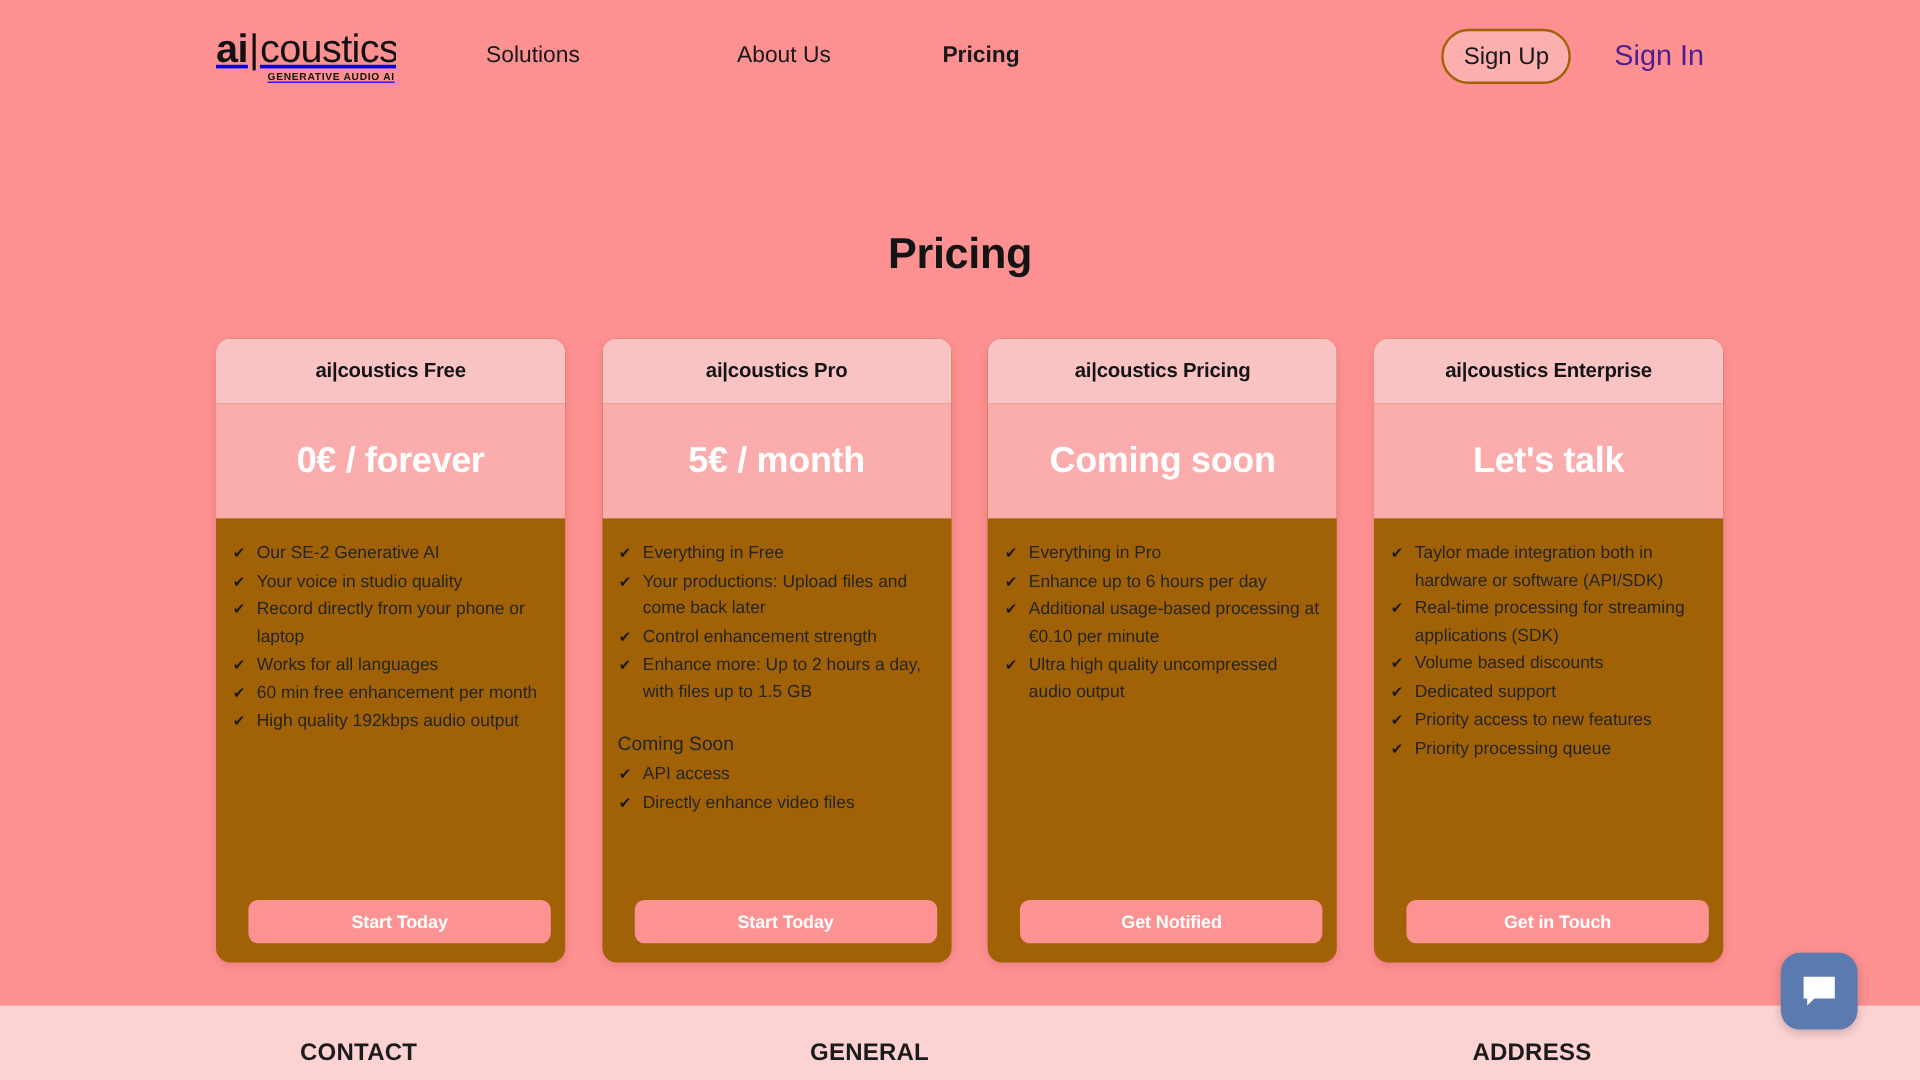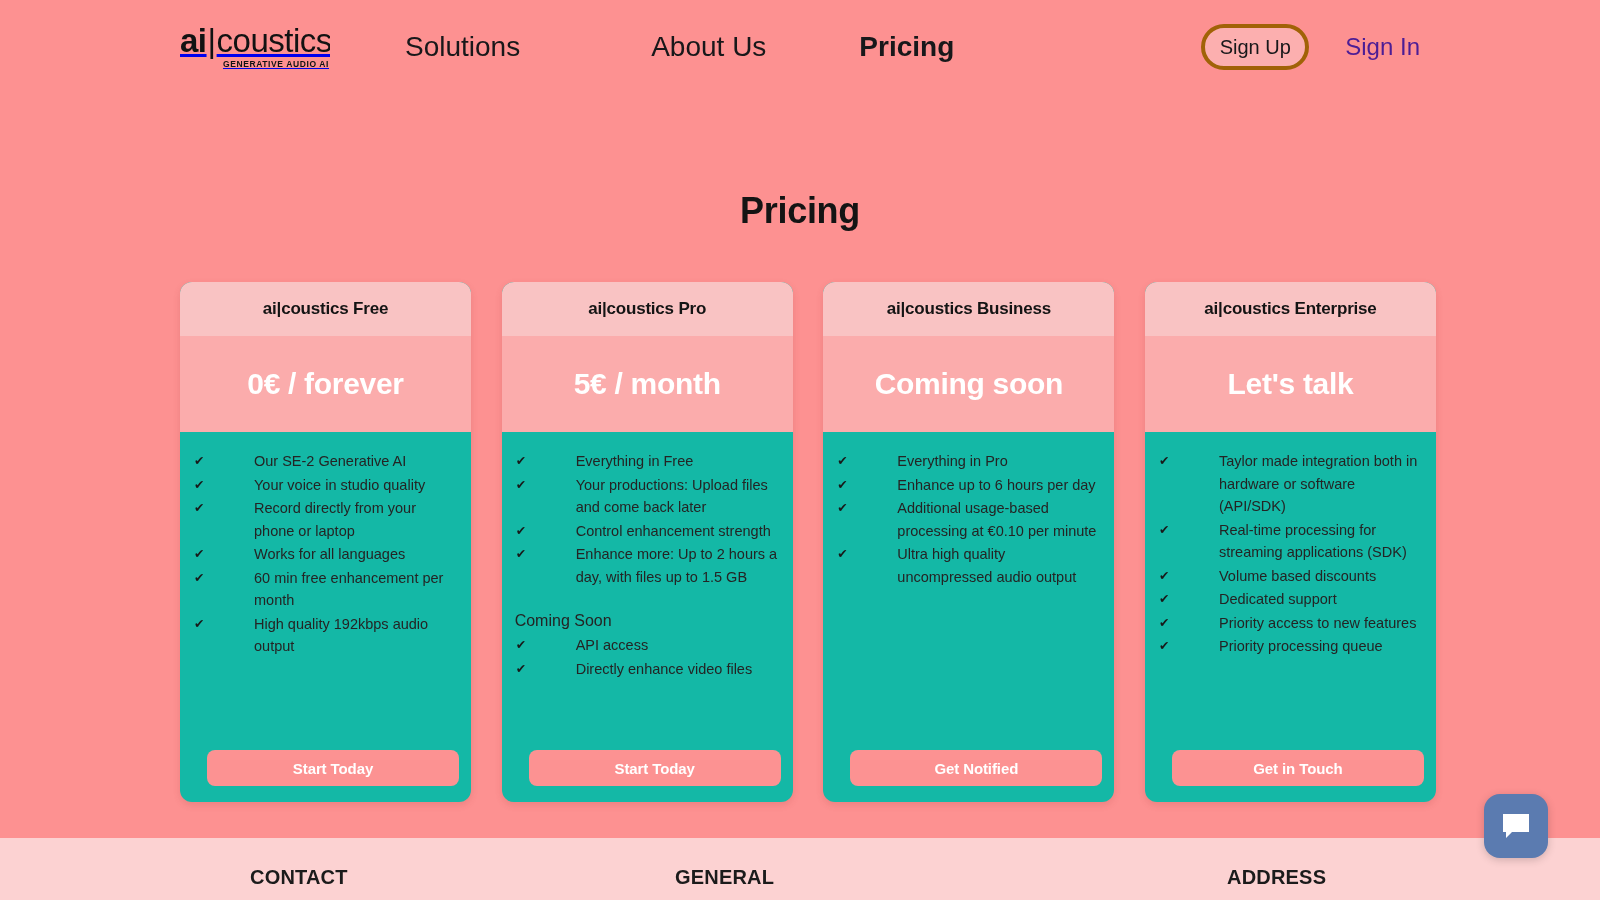--- a/index.html
+++ b/index.html
@@ -29,30 +29,30 @@
   .logo-main .bar { font-weight:300; margin:0 1px; }
   .logo-main .r { font-weight:400; }
   .logo-sub {
     font-size:8.5px; font-weight:bold; letter-spacing:0.6px;
     color:#121212; text-align:right; margin-top:1px; white-space:nowrap;
     padding-right:1px;
   }
 
   .nav { position:absolute; left:405px; top:33px; display:flex; gap:0; }
   .nav a {
-    font-size:28px; color:#18181a; text-decoration:none;
+    font-size:19px; color:#18181a; text-decoration:none;
     display:block; line-height:28px;
   }
   .nav a.n0 { margin-right:83px; }
   .nav a.n1 { margin-right:93px;margin-left:48px; }
   .nav a.active { font-weight:bold; }
 
   .auth { position:absolute; right:180px; top:24px; display:flex; align-items:center; }
   .signup-btn {
-    width:108px; height:46px; border:4px solid #a16207; border-radius:24px;
+    width:108px; height:46px; border:2px solid #a16207; border-radius:24px;
     background:#FCAFAF; color:#18181a; font-size:20px;
     display:flex; align-items:center; justify-content:center;
     cursor:pointer; margin-right:36px;
   }
   .signin-link {
     font-size:24px; color:#4c1d95; text-decoration:none; line-height:28px;
   }
 
   
   .page-title {
@@ -61,21 +61,21 @@
   }
 
   
   .cards {
     position:absolute; top:282px; left:180px;
     width:1256px; height:520px;
     display:flex; justify-content:space-between;
   }
   .card {
     width:291px; height:520px;
-    background:#14b8a6;
+    background:#a16207;
     border-radius:12px;
     display:flex; flex-direction:column;
     overflow:hidden;
     box-shadow:0 3px 7px rgba(150,50,50,0.16);
   }
   .card-header {
     height:54px; background:#F9C3C3;
     display:flex; align-items:center; justify-content:center;
     font-size:17px; font-weight:bold; color:#141414;
     letter-spacing:-0.2px;
@@ -91,21 +91,21 @@
   .feat-list { list-style:none; }
   .feat-list li {
     display:flex; align-items:flex-start;
     font-size:14.5px; line-height:22.5px; color:#242424;
     margin-bottom:1px;
   }
   .feat-list li .chk {
     width:22px; flex:0 0 22px; font-size:12.5px; color:#181818;
     line-height:22.5px; text-align:left; padding-left:2px;
   }
-  .feat-list li .txt { flex:1;margin-left:40px; }
+  .feat-list li .txt { flex:1; }
 
   .coming-block { margin-top:22px; }
   .coming-title {
     font-size:16px; color:#242424; line-height:22px; margin-bottom:2px;
     padding-left:1px;
   }
   .card-cta {
     padding:0 12px 16px 27px;
   }
   .cta-btn {
@@ -237,21 +237,21 @@
               </li>
           </ul>
         </div>
       </div>
       <div class="card-cta">
         <button class="cta-btn">Start Today</button>
       </div>
     </div>
 
     <div class="card">
-      <div class="card-header">ai|coustics Business</div>
+      <div class="card-header">ai|coustics Pricing</div>
       <div class="card-price">Coming soon</div>
       <div class="card-body">
         <ul class="feat-list">
           <li>
               <span class="chk">✔</span>
               <span class="txt">Everything in Pro</span>
             </li>
           <li>
               <span class="chk">✔</span>
               <span class="txt">Enhance up to 6 hours per day</span>

